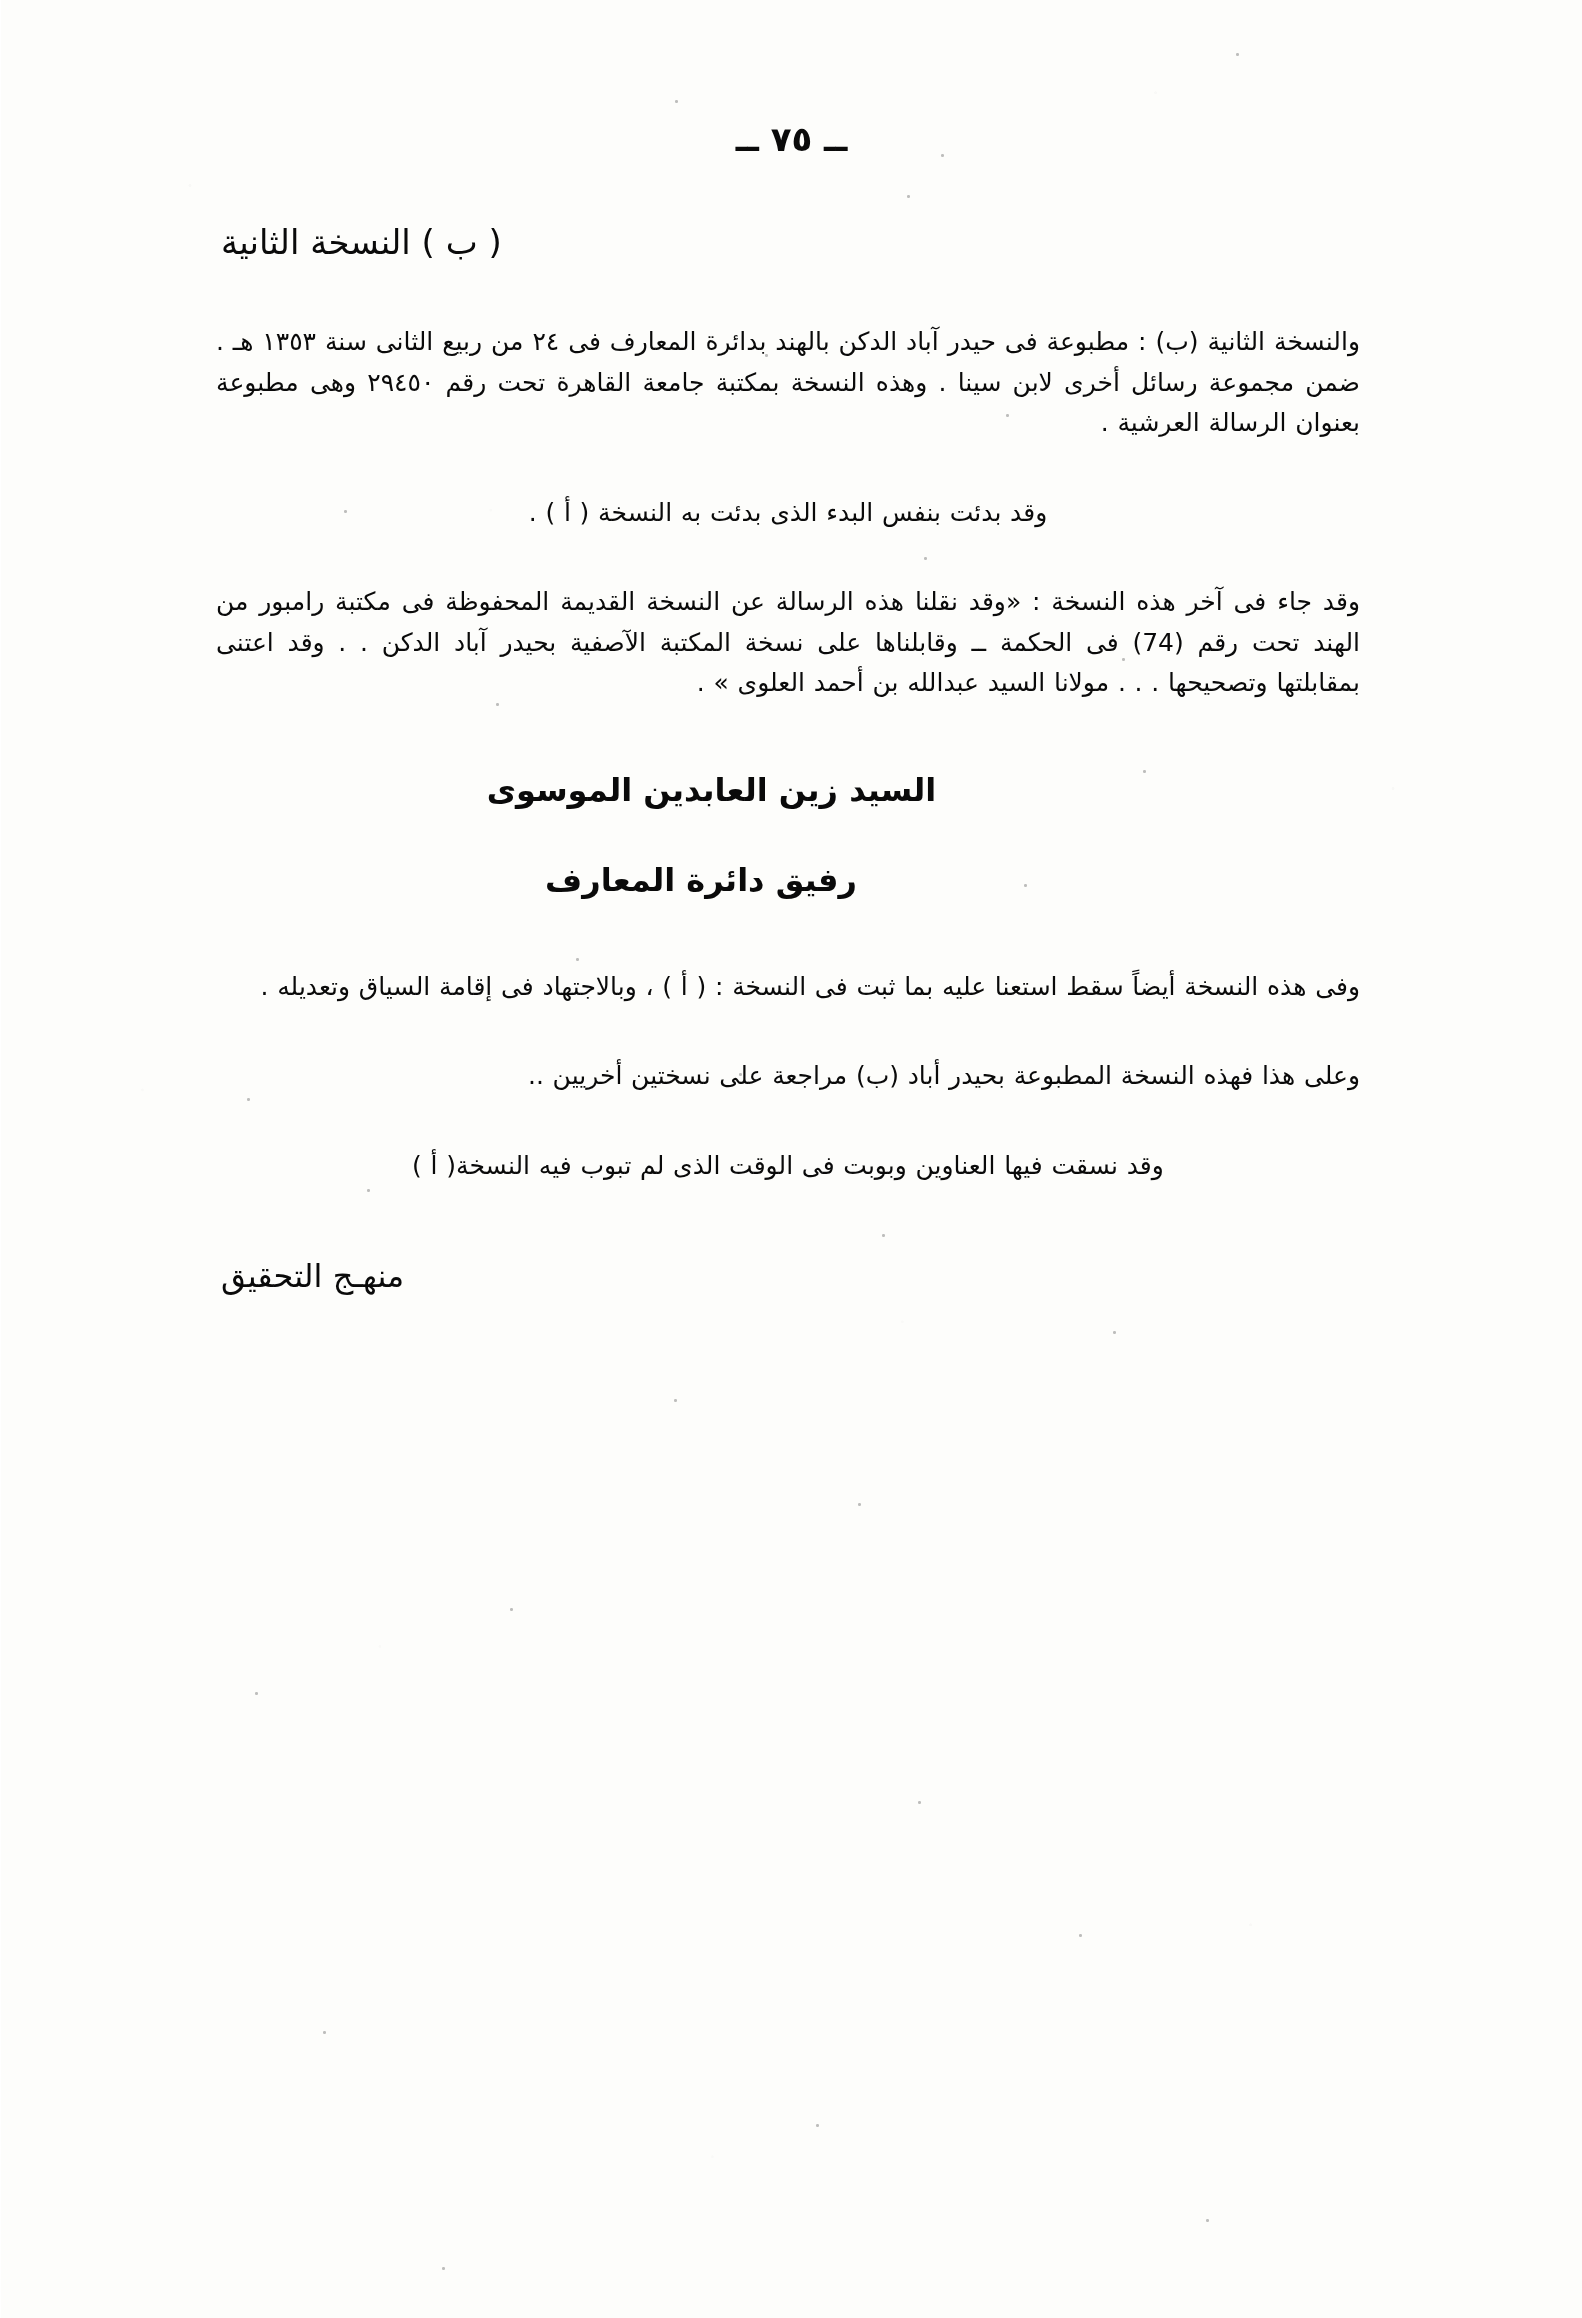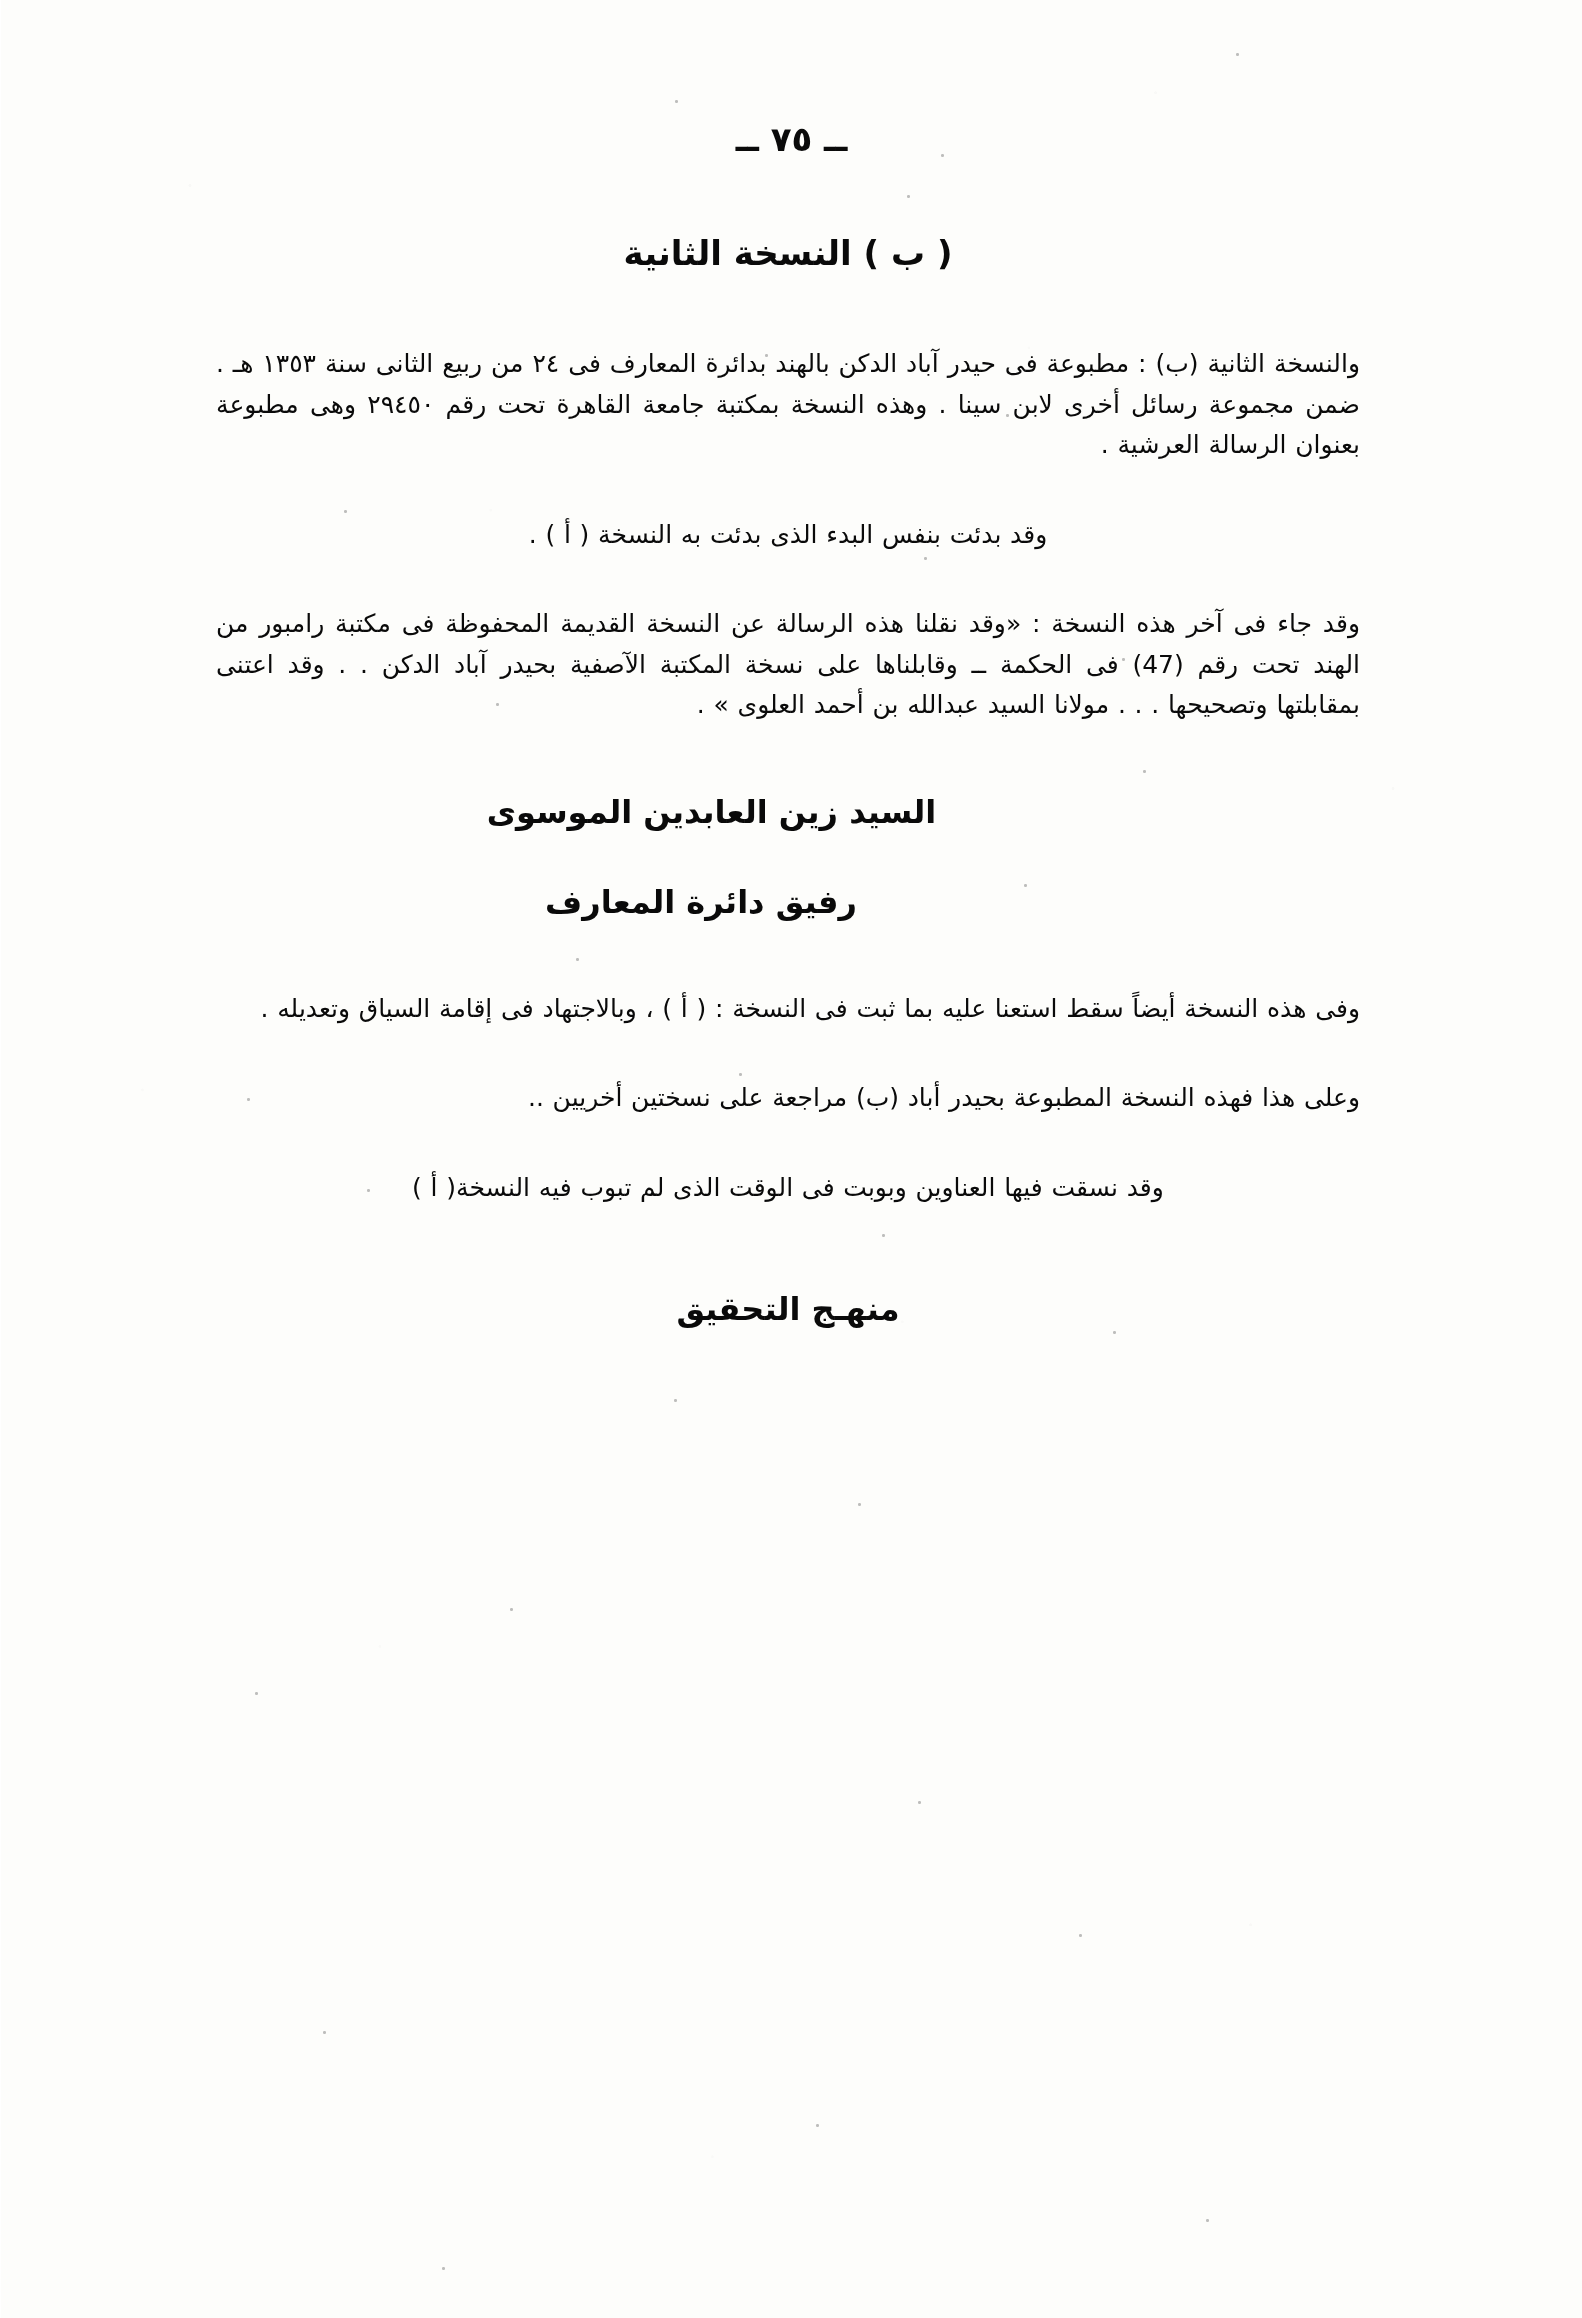--- a/index.html
+++ b/index.html
@@ -59,24 +59,24 @@
 
   .col {
     position: absolute;
     top: 212px;
     right: 223px;
     width: 1144px;
   }
 
   
   h2.section-head {
-    margin: 16px;
+    margin: 5px;
     font-size: 34px;
-    font-weight: bold;
-    text-align: center;
+    font-weight: normal;
+    text-align: left;
     line-height: 1.5;
     letter-spacing: 0.4px;
   }
   h2.head-manhaj {
     font-size: 32px;
     letter-spacing: 1.7px;
   }
 
   
   p.para {
@@ -139,21 +139,21 @@
     <div class="spacer-lg"></div>
 
     <p class="para last-right">والنسخة الثانية (ب) : مطبوعة فى حيدر آباد الدكن بالهند بدائرة المعارف فى ٢٤ من ربيع الثانى سنة ١٣٥٣ هـ . ضمن مجموعة رسائل أخرى لابن سينا . وهذه النسخة بمكتبة جامعة القاهرة تحت رقم ٢٩٤٥٠ وهى مطبوعة بعنوان الرسالة العرشية .</p>
 
     <div class="spacer-lg"></div>
 
     <p class="para center">وقد بدئت بنفس البدء الذى بدئت به النسخة ( أ ) .</p>
 
     <div class="spacer-lg"></div>
 
-    <p class="para last-right">وقد جاء فى آخر هذه النسخة : «وقد نقلنا هذه الرسالة عن النسخة القديمة المحفوظة فى مكتبة رامبور من الهند تحت رقم (47) فى الحكمة ــ وقابلناها على نسخة المكتبة الآصفية بحيدر آباد الدكن . . وقد اعتنى بمقابلتها وتصحيحها . . . مولانا السيد عبدالله بن أحمد العلوى » .</p>
+    <p class="para last-right">وقد جاء فى آخر هذه النسخة : «وقد نقلنا هذه الرسالة عن النسخة القديمة المحفوظة فى مكتبة رامبور من الهند تحت رقم (74) فى الحكمة ــ وقابلناها على نسخة المكتبة الآصفية بحيدر آباد الدكن . . وقد اعتنى بمقابلتها وتصحيحها . . . مولانا السيد عبدالله بن أحمد العلوى » .</p>
 
     <div class="spacer-xl"></div>
 
     <p class="signature">السيد زين العابدين الموسوى</p>
 
     <div class="spacer-md"></div>
 
     <p class="signature affil">رفيق دائرة المعارف</p>
 
     <div class="spacer-xl"></div>

